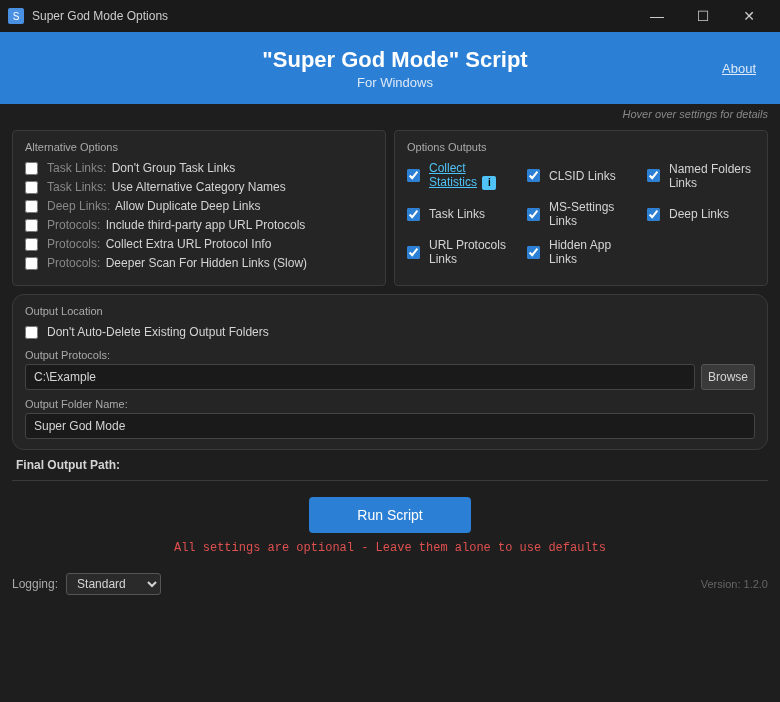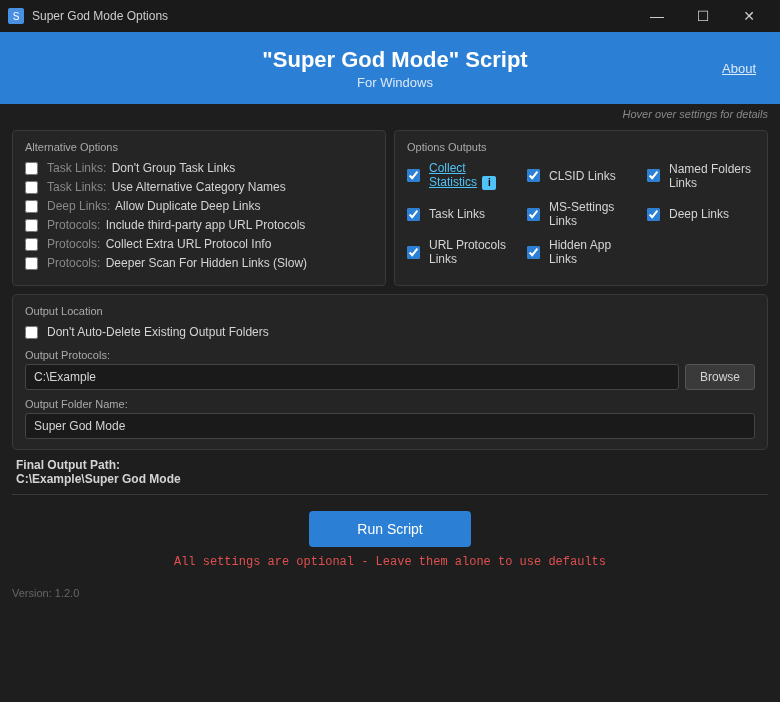--- a/index.html
+++ b/index.html
@@ -166,21 +166,21 @@
     
     .ctrl-grid {
       display: grid;
       grid-template-columns: 1fr 1fr 1fr;
       gap: 5px 12px;
     }
 
     
     .output-panel {
       border: 1px solid #3a3a3a;
-      border-radius: 5px;
+      border-radius: 12px;
       padding: 10px 12px;
       background: #252525;
       margin-bottom: 8px;
     }
     .output-panel-label {
       font-size: 11px;
       color: #aaaaaa;
       margin-bottom: 8px;
     }
     .field-label {
@@ -200,21 +200,21 @@
       border-radius: 3px;
       color: #d4d4d4;
       padding: 5px 8px;
       font-size: 12px;
     }
     .browse-btn {
       background: #3a3a3a;
       border: 1px solid #555;
       border-radius: 3px;
       color: #d4d4d4;
-      padding: 5px 14px;
+      padding: 5px 6px;
       font-size: 12px;
       cursor: pointer;
     }
     .folder-input {
       width: 100%;
       background: #1a1a1a;
       border: 1px solid #444;
       border-radius: 3px;
       color: #d4d4d4;
       padding: 5px 8px;
@@ -434,27 +434,34 @@
       <button class="browse-btn">Browse</button>
     </div>
 
     <div class="field-label">Output Folder Name:</div>
     <input class="folder-input" type="text" value="Super God Mode" style="">
 
   </div>
 
   <div class="final-path">
     <span class="final-path-label">Final Output Path:</span><br>
-    <span class="final-path-value">C:\Example\Super God Mode</span>
   </div>
 
   <hr class="divider">
 
   <div class="run-area">
     <button class="run-btn">Run Script</button>
     <span class="run-hint">All settings are optional - Leave them alone to use defaults</span>
   </div>
 
 </div>
 
 <div class="footer">
+  <div class="logging-area">
+    <span>Logging:</span>
+    <select class="logging-select">
+      <option>Standard</option>
+      <option>Verbose</option>
+      <option>Minimal</option>
+    </select>
+  </div>
   <span class="version-text">Version: 1.2.0</span>
 </div>
 
 </body></html>

